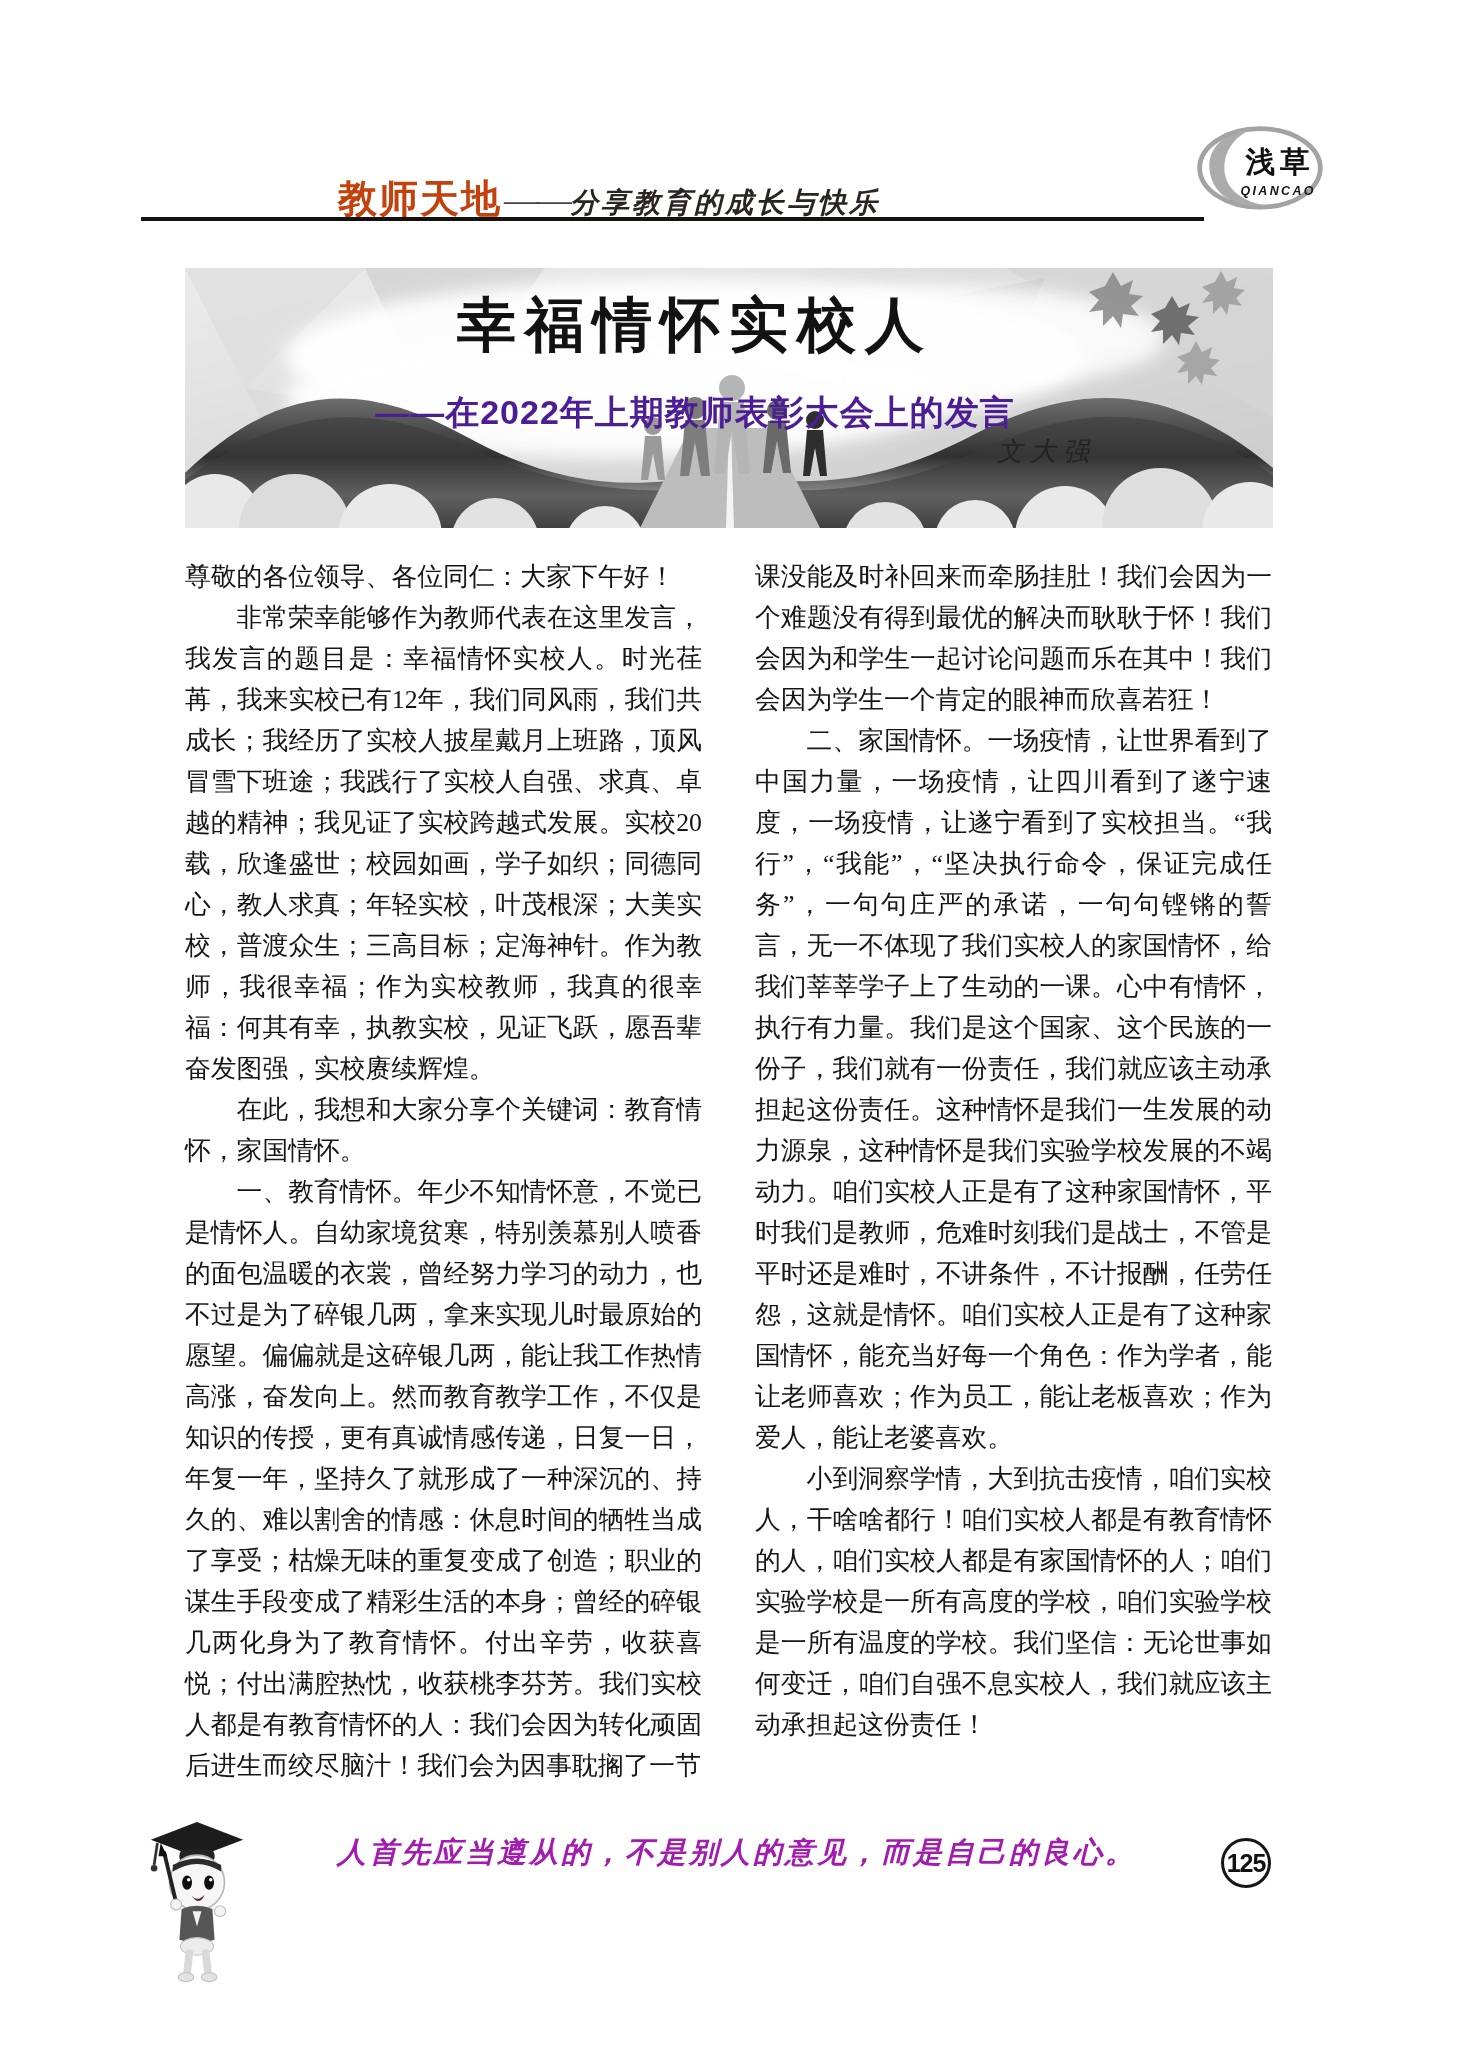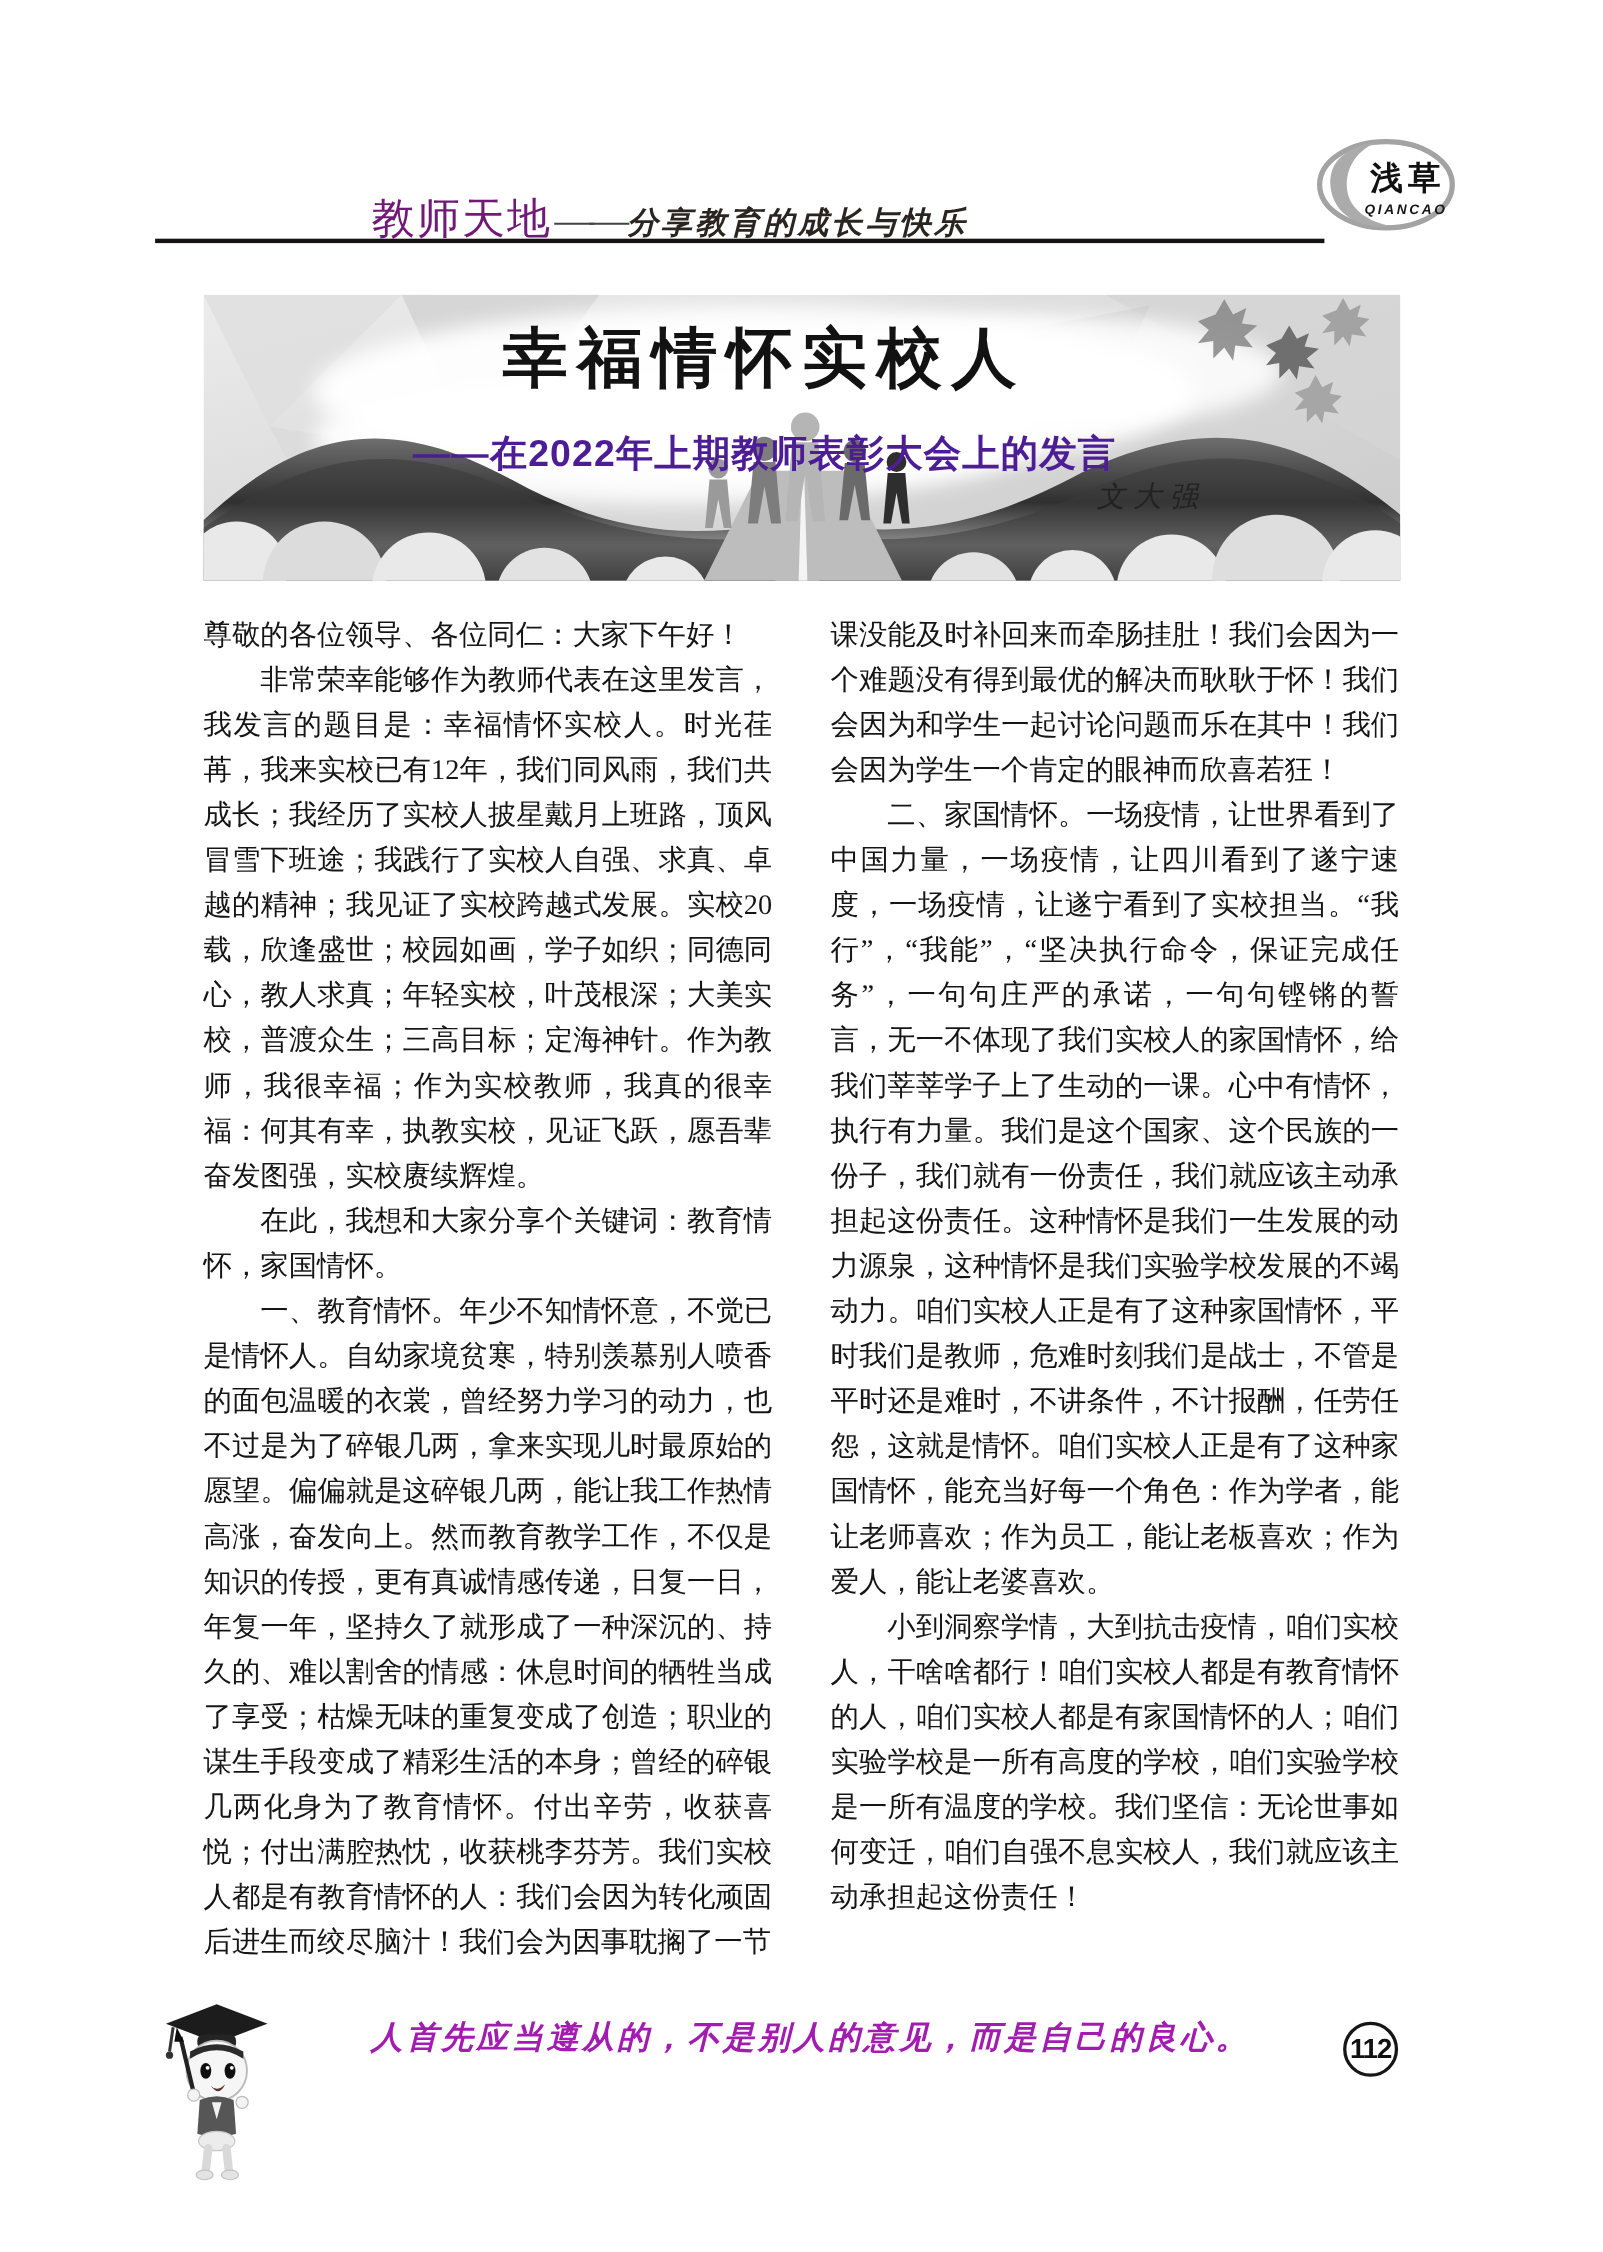--- a/index.html
+++ b/index.html
@@ -6,21 +6,21 @@
   #page{
     position:relative;width:1457px;height:2047px;background:#ffffff;
     font-family:"Liberation Serif","DejaVu Serif",serif;color:#1a1a1a;overflow:hidden;
   }
   
   .header-row{
     position:absolute;left:338px;top:172px;display:flex;align-items:baseline;white-space:nowrap;
   }
   .section-title{
     font-family:"Liberation Sans","DejaVu Sans",sans-serif;
-    font-weight:400;font-size:39px;letter-spacing:2px;color:#701a75;
+    font-weight:700;font-size:39px;letter-spacing:2px;color:#c2410c;
   }
   .section-dash{font-size:36px;color:#444;margin:0 2px;letter-spacing:-4px;}
   .section-subtitle{
     font-family:"Liberation Serif","DejaVu Serif",serif;font-style:italic;
     font-size:28px;font-weight:700;letter-spacing:3px;color:#2b2521;
   }
   .header-rule{
     position:absolute;left:141px;top:217px;width:1063px;height:4px;background:#161210;
   }
   .logo{position:absolute;left:1192px;top:116px;width:134px;height:100px;}
@@ -208,16 +208,16 @@
     <circle cx="71" cy="92" r="5" fill="#f3f3f3" stroke="#bbb"></circle>
 
     <ellipse cx="50" cy="124" rx="15" ry="8" fill="#ececec" stroke="#c6c6c6"></ellipse>
     <path d="M43,130 L41,148 M58,130 L60,148" stroke="#d9d9d9" stroke-width="7" stroke-linecap="round"></path>
     <ellipse cx="40" cy="152" rx="7" ry="4" fill="#e3e3e3" stroke="#c2c2c2"></ellipse>
     <ellipse cx="61" cy="152" rx="7" ry="4" fill="#e3e3e3" stroke="#c2c2c2"></ellipse>
   </svg>
 
   <div class="footer-quote">人首先应当遵从的，不是别人的意见，而是自己的良心。</div>
   <div class="page-number">
-    <span>112</span>
+    <span>125</span>
   </div>
 
 </div>
 
 </body></html>

